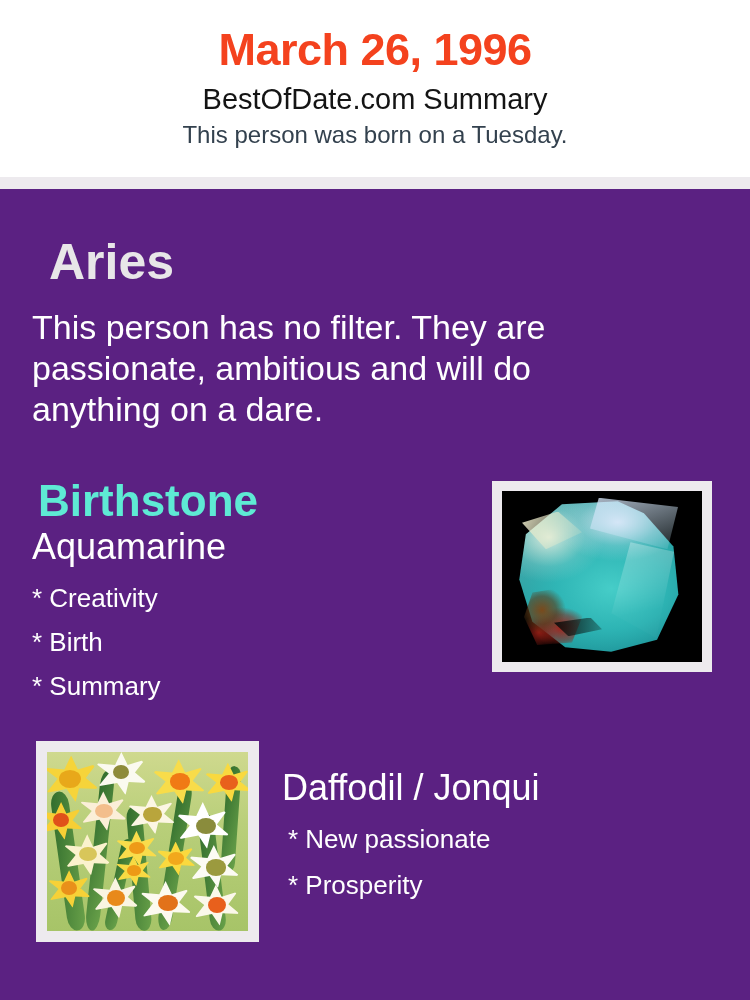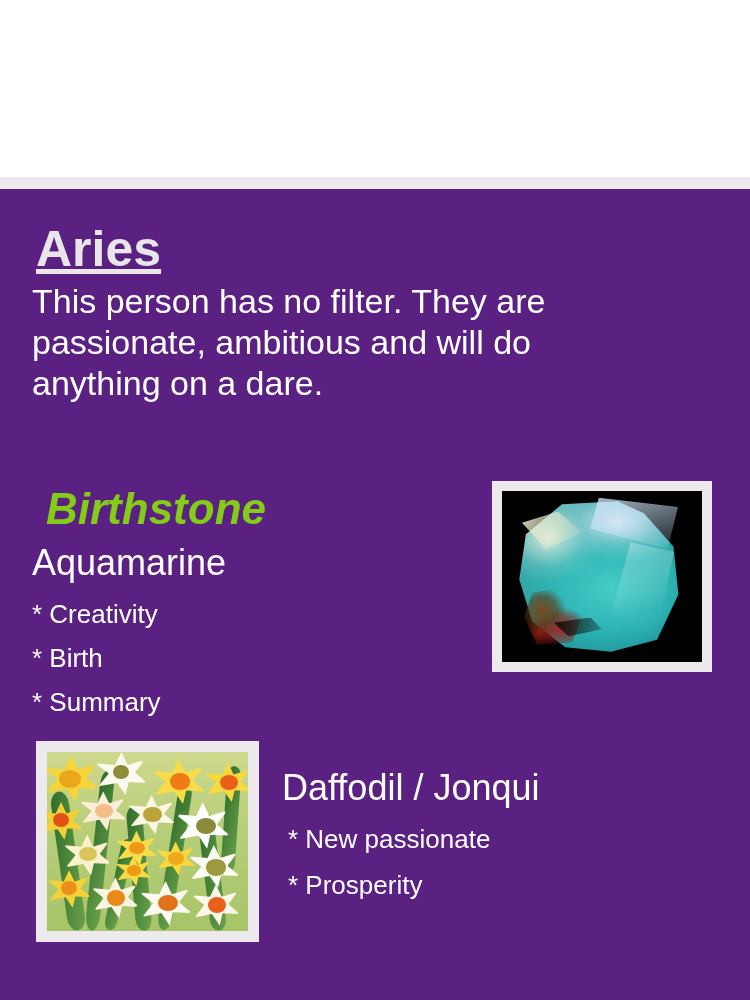--- a/index.html
+++ b/index.html
@@ -80,46 +80,44 @@
     position: absolute;
     top: 28px;
     left: 32px;
     width: 640px;
   }
   .zodiac-name {
     font-size: 50px;
     font-weight: bold;
     color: #E8E6E8;
     line-height: 56px;
-    margin: 4px;
-    text-decoration: underline;
+    margin: 17px;
   }
   .zodiac-desc {
     font-size: 34px;
     font-weight: normal;
     color: #FFFFFF;
     line-height: 41px;
     margin: 4px 0 0 0;
     width: 620px;
   }
 
   
   .birthstone-block {
     position: absolute;
     top: 287px;
     left: 32px;
     width: 430px;
   }
   .section-heading {
     font-size: 44px;
     font-weight: bold;
-    color: #84cc16;
+    color: #5eead4;
     line-height: 50px;
-    margin: 8px;
-    font-style: italic;
+    margin: 0;
   }
   .birthstone-block .section-heading {
     padding-left: 6px;
   }
   .section-value {
     font-size: 36px;
     font-weight: normal;
     color: #FFFFFF;
     line-height: 42px;
     margin: 0;
@@ -274,20 +272,25 @@
   }
   .flower-block .trait-item {
     line-height: 46px;
   }
 </style>
 </head>
 <body>
 
 <div class="page">
 
+  <div class="header">
+    <div class="date-title">March 26, 1996</div>
+    <div class="site-summary">BestOfDate.com Summary</div>
+    <div class="born-line">This person was born on a Tuesday.</div>
+  </div>
   <div class="header-divider"></div>
 
   <div class="body-panel">
 
     <div class="zodiac-block">
       <div class="zodiac-name">Aries</div>
       <div class="zodiac-desc">This person has no filter. They are passionate, ambitious and will do anything on a dare.</div>
     </div>
 
     <div class="birthstone-block">

